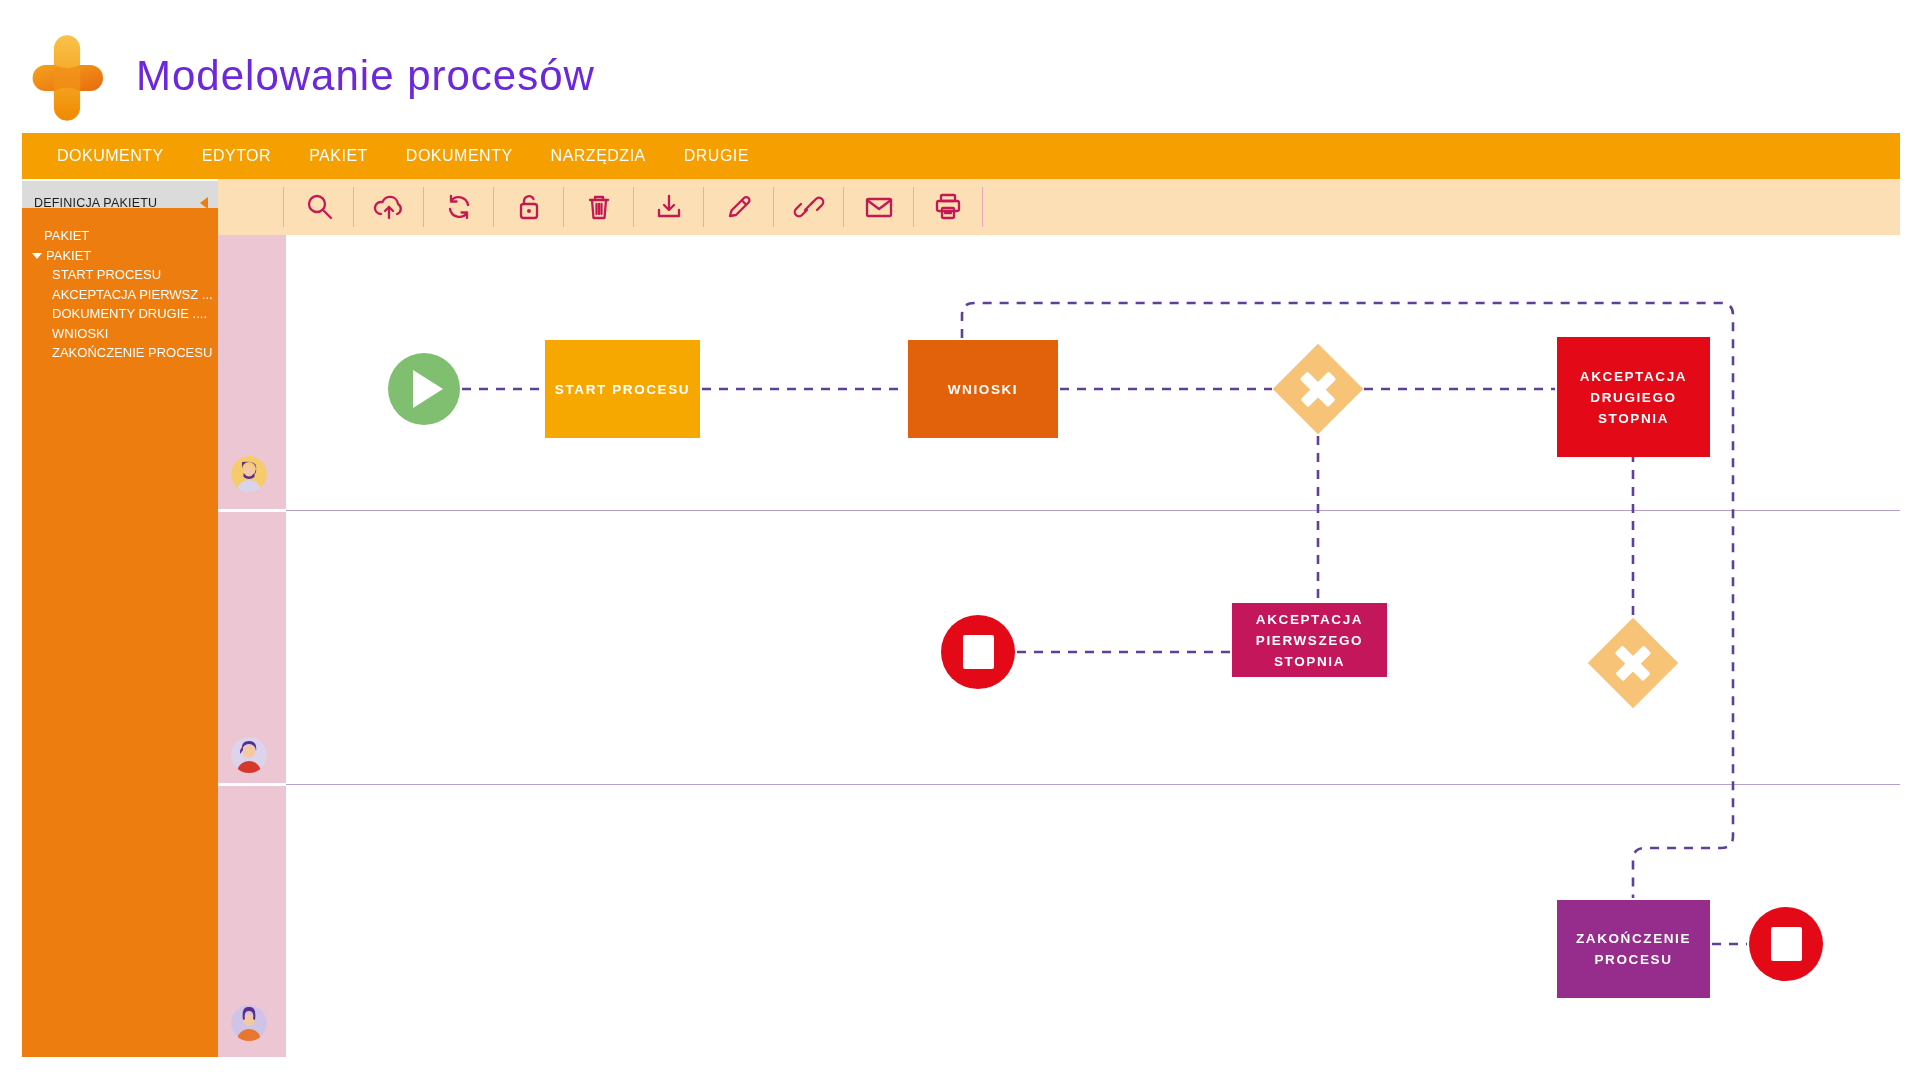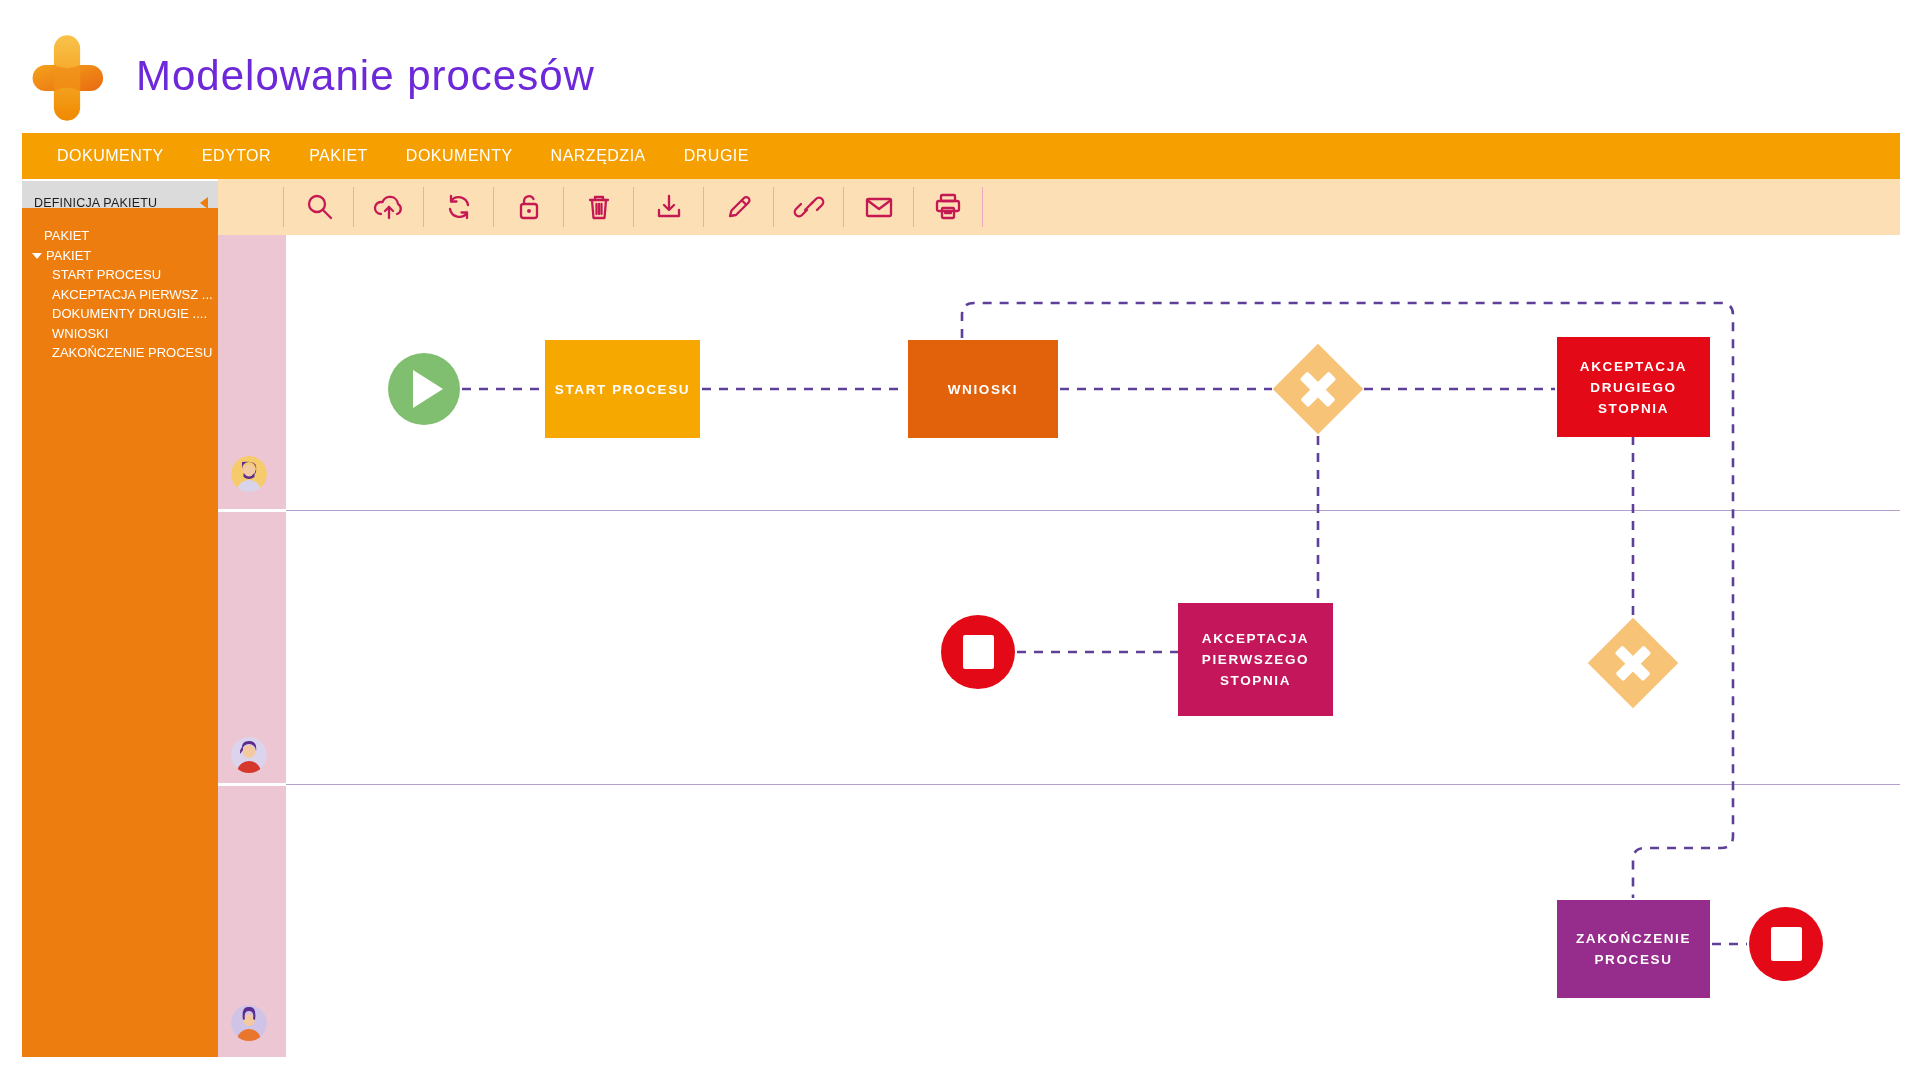--- a/index.html
+++ b/index.html
@@ -253,29 +253,29 @@
 
 <div class="task abs" style="left:908px; top:340px; width:150px; height:98px; background:#E2610B;">
   <span>WNIOSKI</span>
 </div>
 
 <div class="gateway abs" style="left:1286px; top:357px;">
   <span class="gw-bar"></span>
   <span class="gw-bar v"></span>
 </div>
 
-<div class="task abs" style="left:1557px; top:337px; width:153px; height:100px; background:#E30917;">
+<div class="task abs" style="left:1557px; top:337px; width:153px; height:120px; background:#E30917;">
   <span>AKCEPTACJA DRUGIEGO STOPNIA</span>
 </div>
 
 <div class="event abs" style="left:941px; top:615px; width:74px; height:74px; background:#E30917;">
   <span class="stop-sq"></span>
 </div>
 
-<div class="task abs" style="left:1178px; top:603px; width:155px; height:113px; background:#C4175B;">
+<div class="task abs" style="left:1232px; top:603px; width:155px; height:74px; background:#C4175B;">
   <span>AKCEPTACJA PIERWSZEGO STOPNIA</span>
 </div>
 
 <div class="gateway abs" style="left:1601px; top:631px;">
   <span class="gw-bar"></span>
   <span class="gw-bar v"></span>
 </div>
 
 <div class="task abs" style="left:1557px; top:900px; width:153px; height:98px; background:#962D8C;">
   <span>ZAKOŃCZENIE PROCESU</span>

